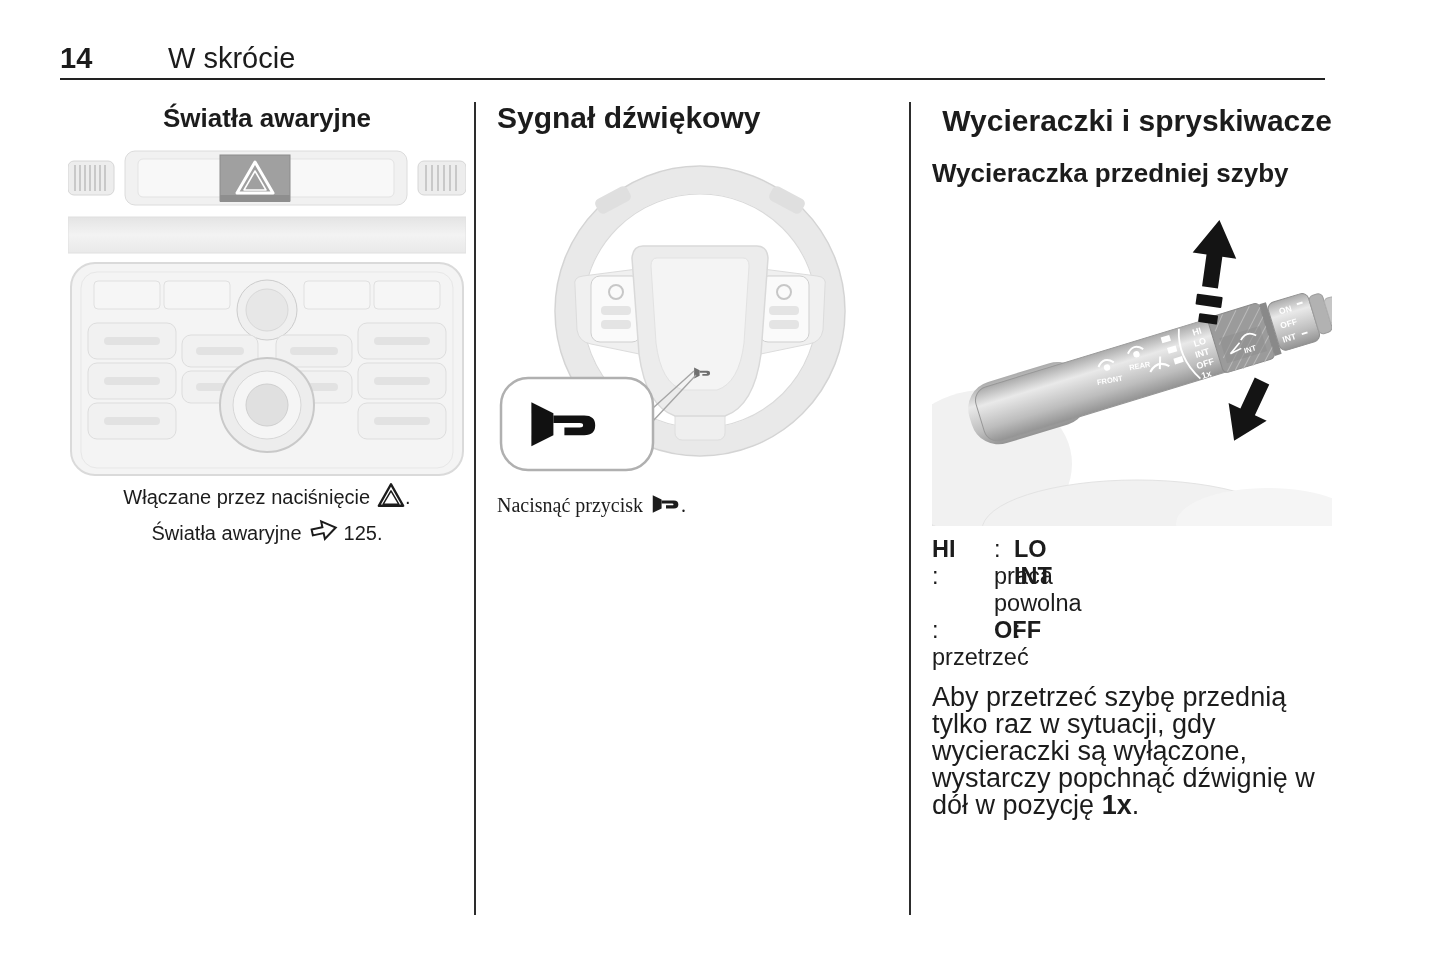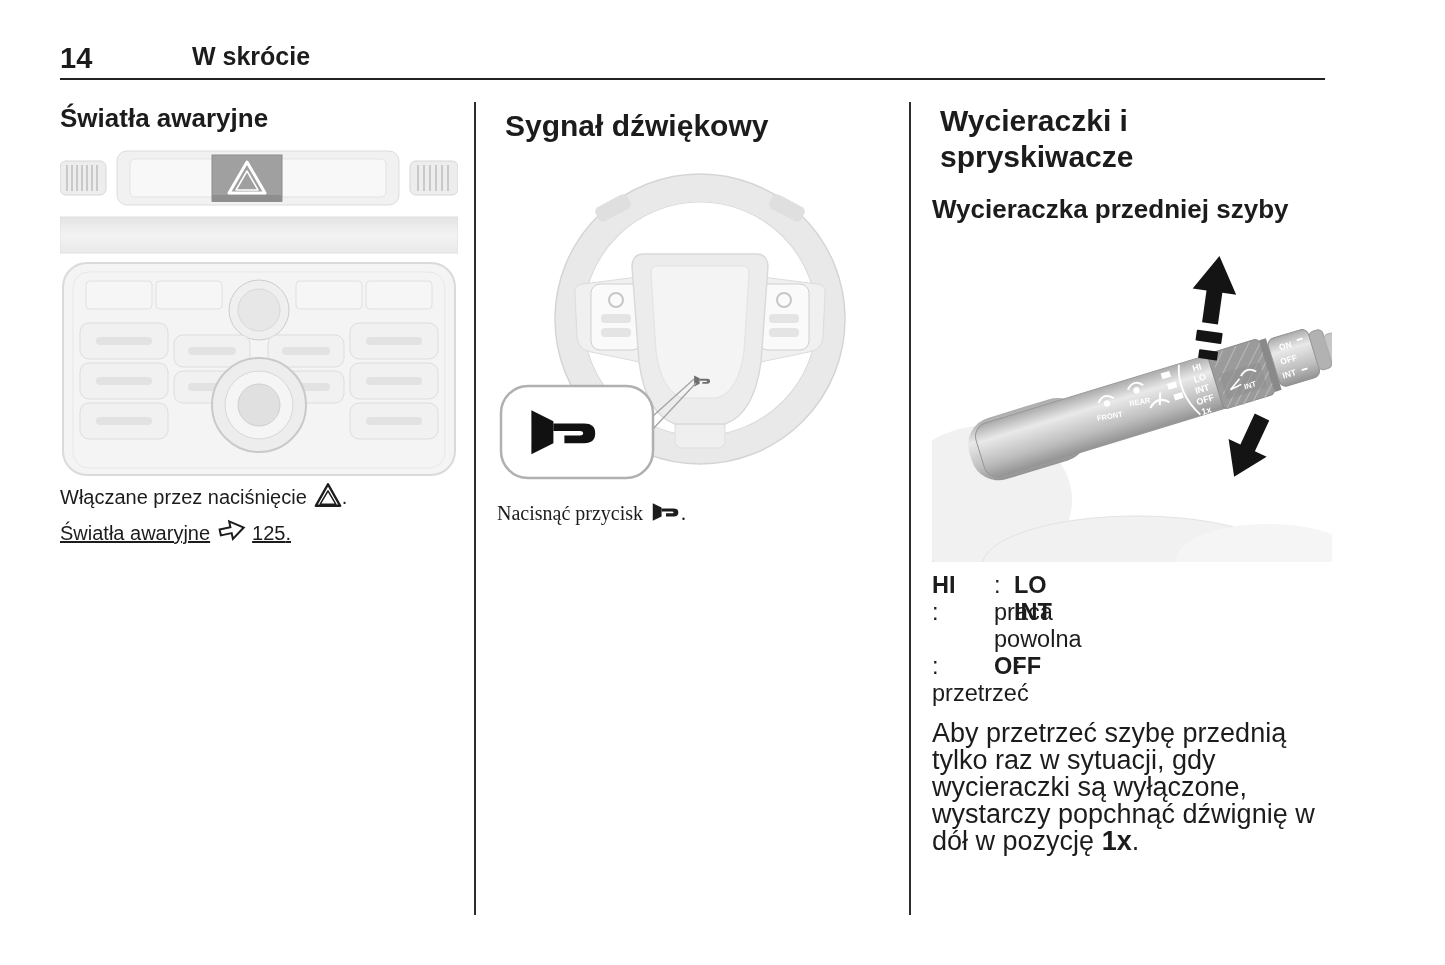--- a/index.html
+++ b/index.html
@@ -2,43 +2,43 @@
 <html><head>
 <meta charset="utf-8">
 <style>
   html,body { margin:0; padding:0; background:#ffffff; }
   .page {
     position:relative; width:1445px; height:965px; background:#ffffff;
     color:#1c1c1c; font-family:"Liberation Sans", sans-serif; overflow:hidden;
   }
   
   .hdr-num   { position:absolute; left:60px;  top:42px; font-size:29px; font-weight:bold; }
-  .hdr-title { position:absolute; left:192px; top:42px; font-size:25px; font-weight:bold; }
+  .hdr-title { position:absolute; left:168px; top:42px; font-size:29px; font-weight:normal; }
   .hdr-rule  { position:absolute; left:60px;  top:78px; width:1265px; height:2px; background:#222; }
   
   .divider { position:absolute; top:102px; height:813px; width:2px; background:#2d2d2d; }
   #div1 { left:474px; } #div2 { left:909px; }
   
   .col { position:absolute; top:100px; }
-  #col1 { left:60px;  width:398px; }
+  #col1 { left:68px;  width:398px;text-align:center; }
   #col2 { left:497px; width:396px; }
   #col3 { left:932px; width:400px; }
-  .h2 { font-size:30px; line-height:36px; font-weight:bold; margin:8px; }
+  .h2 { font-size:30px; line-height:36px; font-weight:bold; margin:0; }
   .h3 { font-size:26px; line-height:30px; font-weight:bold; margin:0; }
   #col1 .h3 { margin-top:3px; }
-  #col3 .h2 { margin-top:3px; }
+  #col3 .h2 { margin-top:3px;text-align:right; }
   #col3 .h3 { margin-top:19px; }
   .illus { display:block; }
   #img1 { margin-top:12px; width:398px; height:333px; }
   #img2 { margin-top:22px; width:396px; height:318px; }
   #img3 { margin-top:8px;  width:400px; height:330px; }
   .body-text { font-size:27px; line-height:27px; }
   .cap { font-size:20px; line-height:30px; }
   #col1 .cap1 { margin-top:4px; }
-  #col1 .cap2 { margin-top:5px;text-decoration:underline; }
+  #col1 .cap2 { margin-top:5px; }
   #col2 .cap1 { margin-top:14px;font-family:Liberation Serif, serif; }
   
   .modes { display:grid; grid-template-columns:62px 20px 1fr; margin-top:10px; }
   .mode-key { font-weight:bold; }
   .modes > div { font-size:23.5px; line-height:27px; }
   .para1 { margin-top:13px; }
   .para2 { margin-top:9px; }
   .bold { font-weight:bold; }
   
   .sym { display:inline-block; vertical-align:-4px; }

